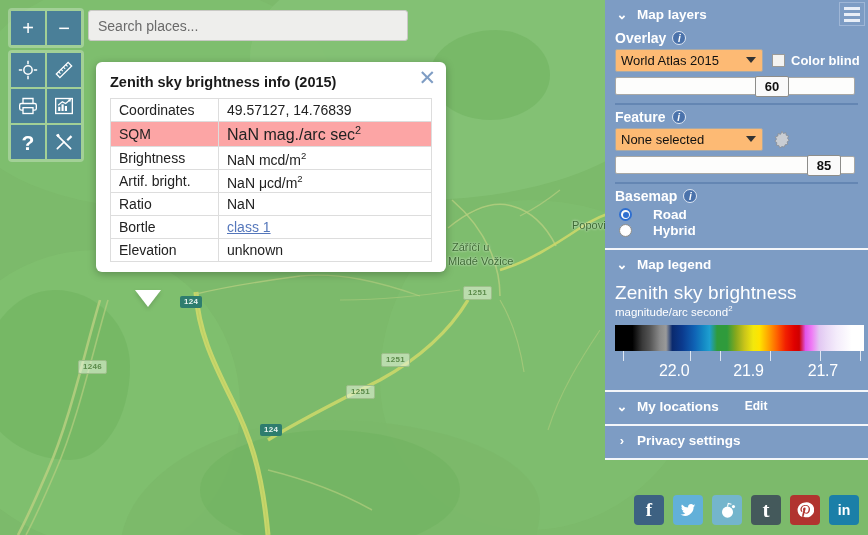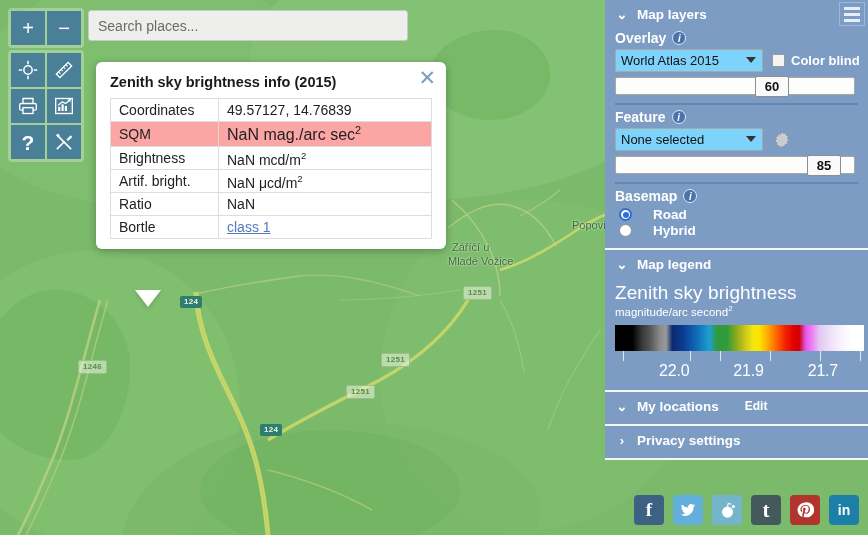--- a/index.html
+++ b/index.html
@@ -169,21 +169,21 @@
     background:#4a72ab; color:#fff;
     font-size:10px; font-style:italic; font-weight:bold;
     text-align:center; line-height:14px;
     border:1px solid #dfe7f3;
     cursor:pointer;
   }
   .row { display:flex; align-items:center; gap:9px; margin:2px 0 5px 2px; }
   select.dd {
     appearance:none;
     width:148px; height:23px;
-    background:#7dd3fc;
+    background:#fdba74;
     border:1px solid #a9a9a6;
     border-radius:2px;
     font-size:13px; color:#111;
     padding:0 20px 0 5px;
     font-family:"Liberation Sans", sans-serif;
     cursor:pointer;
   }
   .dd-wrap { position:relative; display:inline-block; }
   .dd-arrow { position:absolute; right:7px; top:8px; width:0;height:0;
     border-left:5px solid transparent; border-right:5px solid transparent;
@@ -405,20 +405,24 @@
           <td><span>NaN μcd/m</span><span class="sup">2</span></td>
         </tr>
         <tr>
           <td class="k">Ratio</td>
           <td>NaN</td>
         </tr>
         <tr>
           <td class="k">Bortle</td>
           <td><a class="bortle" href="#">class 1</a></td>
         </tr>
+        <tr>
+          <td class="k">Elevation</td>
+          <td>unknown</td>
+        </tr>
       </tbody>
     </table>
   </div>
 
   <div id="panel">
 
     <div class="panel-sec">
       <div class="sec-head">
         <span class="chev">⌄</span>
         <span>Map layers</span>

